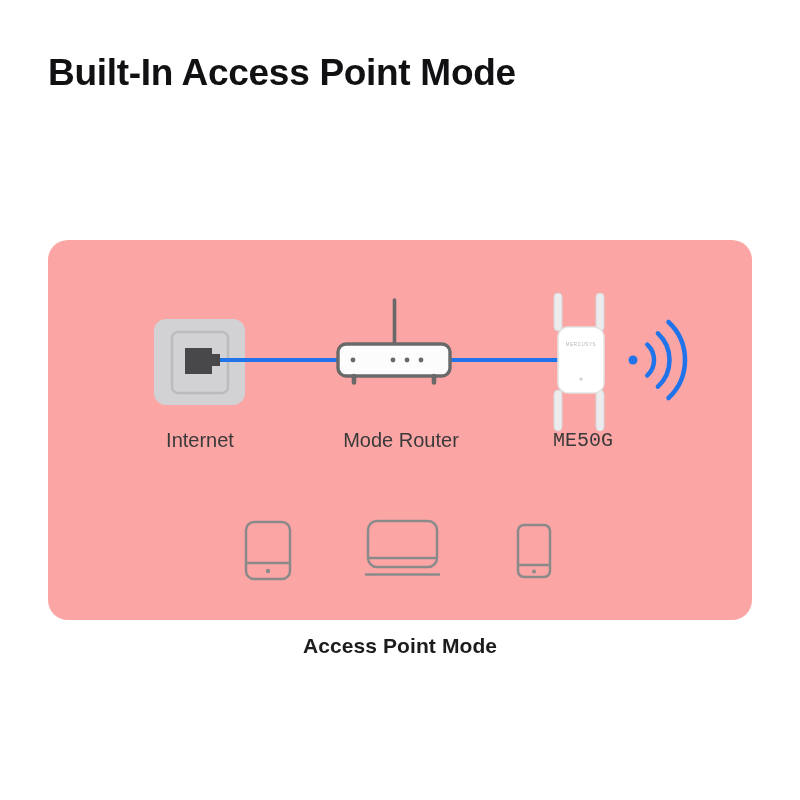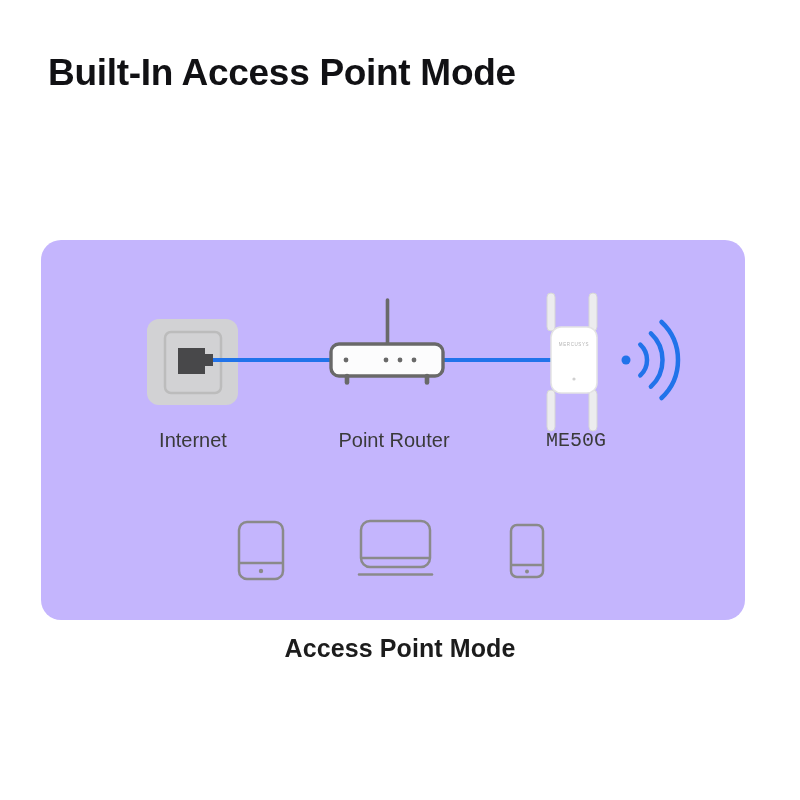--- a/index.html
+++ b/index.html
@@ -16,44 +16,44 @@
     left: 48px; top: 40px;
     margin: 0;
     font-size: 37px;
     font-weight: 700;
     letter-spacing: -0.3px;
     color: #111114;
     white-space: nowrap;
   }
   .panel {
     position: absolute;
-    left: 41px; top: 228px;
+    left: 48px; top: 228px;
     width: 704px; height: 380px;
-    background: #c4b5fd;
+    background: #fca5a5;
     border-radius: 20px;
   }
   .diagram-svg { position: absolute; left: 0; top: 0; width: 704px; height: 380px; display: block; }
   .node-label {
     position: absolute;
     top: 189px;
     transform: translateX(-50%);
     font-size: 20px;
     font-weight: 400;
     color: #3a3a3a;
     white-space: nowrap;
   }
   .label-internet { left: 152px; }
   .label-router   { left: 353px; }
   .label-extender { left: 535px; font-family: Liberation Mono, monospace; }
   .caption {
     position: absolute;
     left: 0; right: 0;
     top: 622px;
     text-align: center;
-    font-size: 25px;
+    font-size: 21px;
     font-weight: 600;
     color: #1c1c1c;
     letter-spacing: 0.1px;
   }
 </style>
 </head>
 <body>
 
 <div class="page">
 
@@ -114,20 +114,20 @@
 
       <g stroke="#8a8a8a" stroke-width="2.5" fill="none">
         <rect x="470" y="285" width="32" height="52" rx="6"></rect>
         <line x1="471" y1="325" x2="501" y2="325"></line>
         <circle cx="486" cy="331.5" r="2" fill="#8a8a8a" stroke="none"></circle>
       </g>
 
     </svg>
 
     <div class="node-label label-internet">Internet</div>
-    <div class="node-label label-router">Point Router</div>
+    <div class="node-label label-router">Mode Router</div>
     <div class="node-label label-extender">ME50G</div>
 
   </section>
 
   <div class="caption">Access Point Mode</div>
 
 </div>
 
 </body></html>

